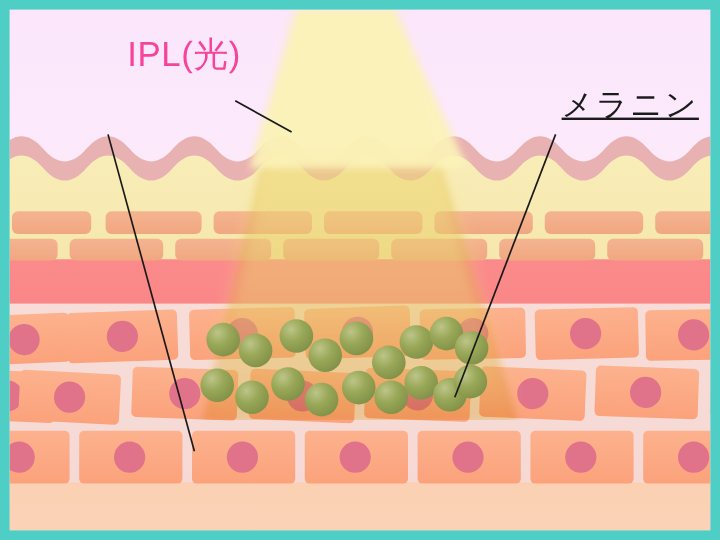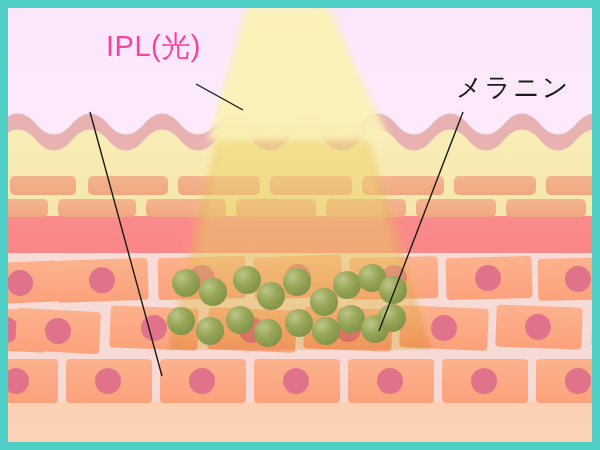--- a/index.html
+++ b/index.html
@@ -38,24 +38,25 @@
     letter-spacing:0.5px;
     color:var(--iplColor,#f5449a);
   }
   #label-newcell{
     left:45px; top:78px;
     font-size:26px;
     color:var(--labelColor,#1b1b1b);
     letter-spacing:1px;
   }
   #label-melanin{
-    left:456px; top:74px;
+    left:468px; top:74px;
     font-size:26px;
     color:var(--labelColor,#1b1b1b);
     letter-spacing:2px;
+    text-decoration:underline;
   }
 </style>
 </head>
 <body>
 
 <div id="stage" style="--frameColor: #4ecec4; --iplColor: #f5449a; --labelColor: #1b1b1b;">
 
   <svg id="diagram" viewBox="0 0 600 450">
     <defs>
 

